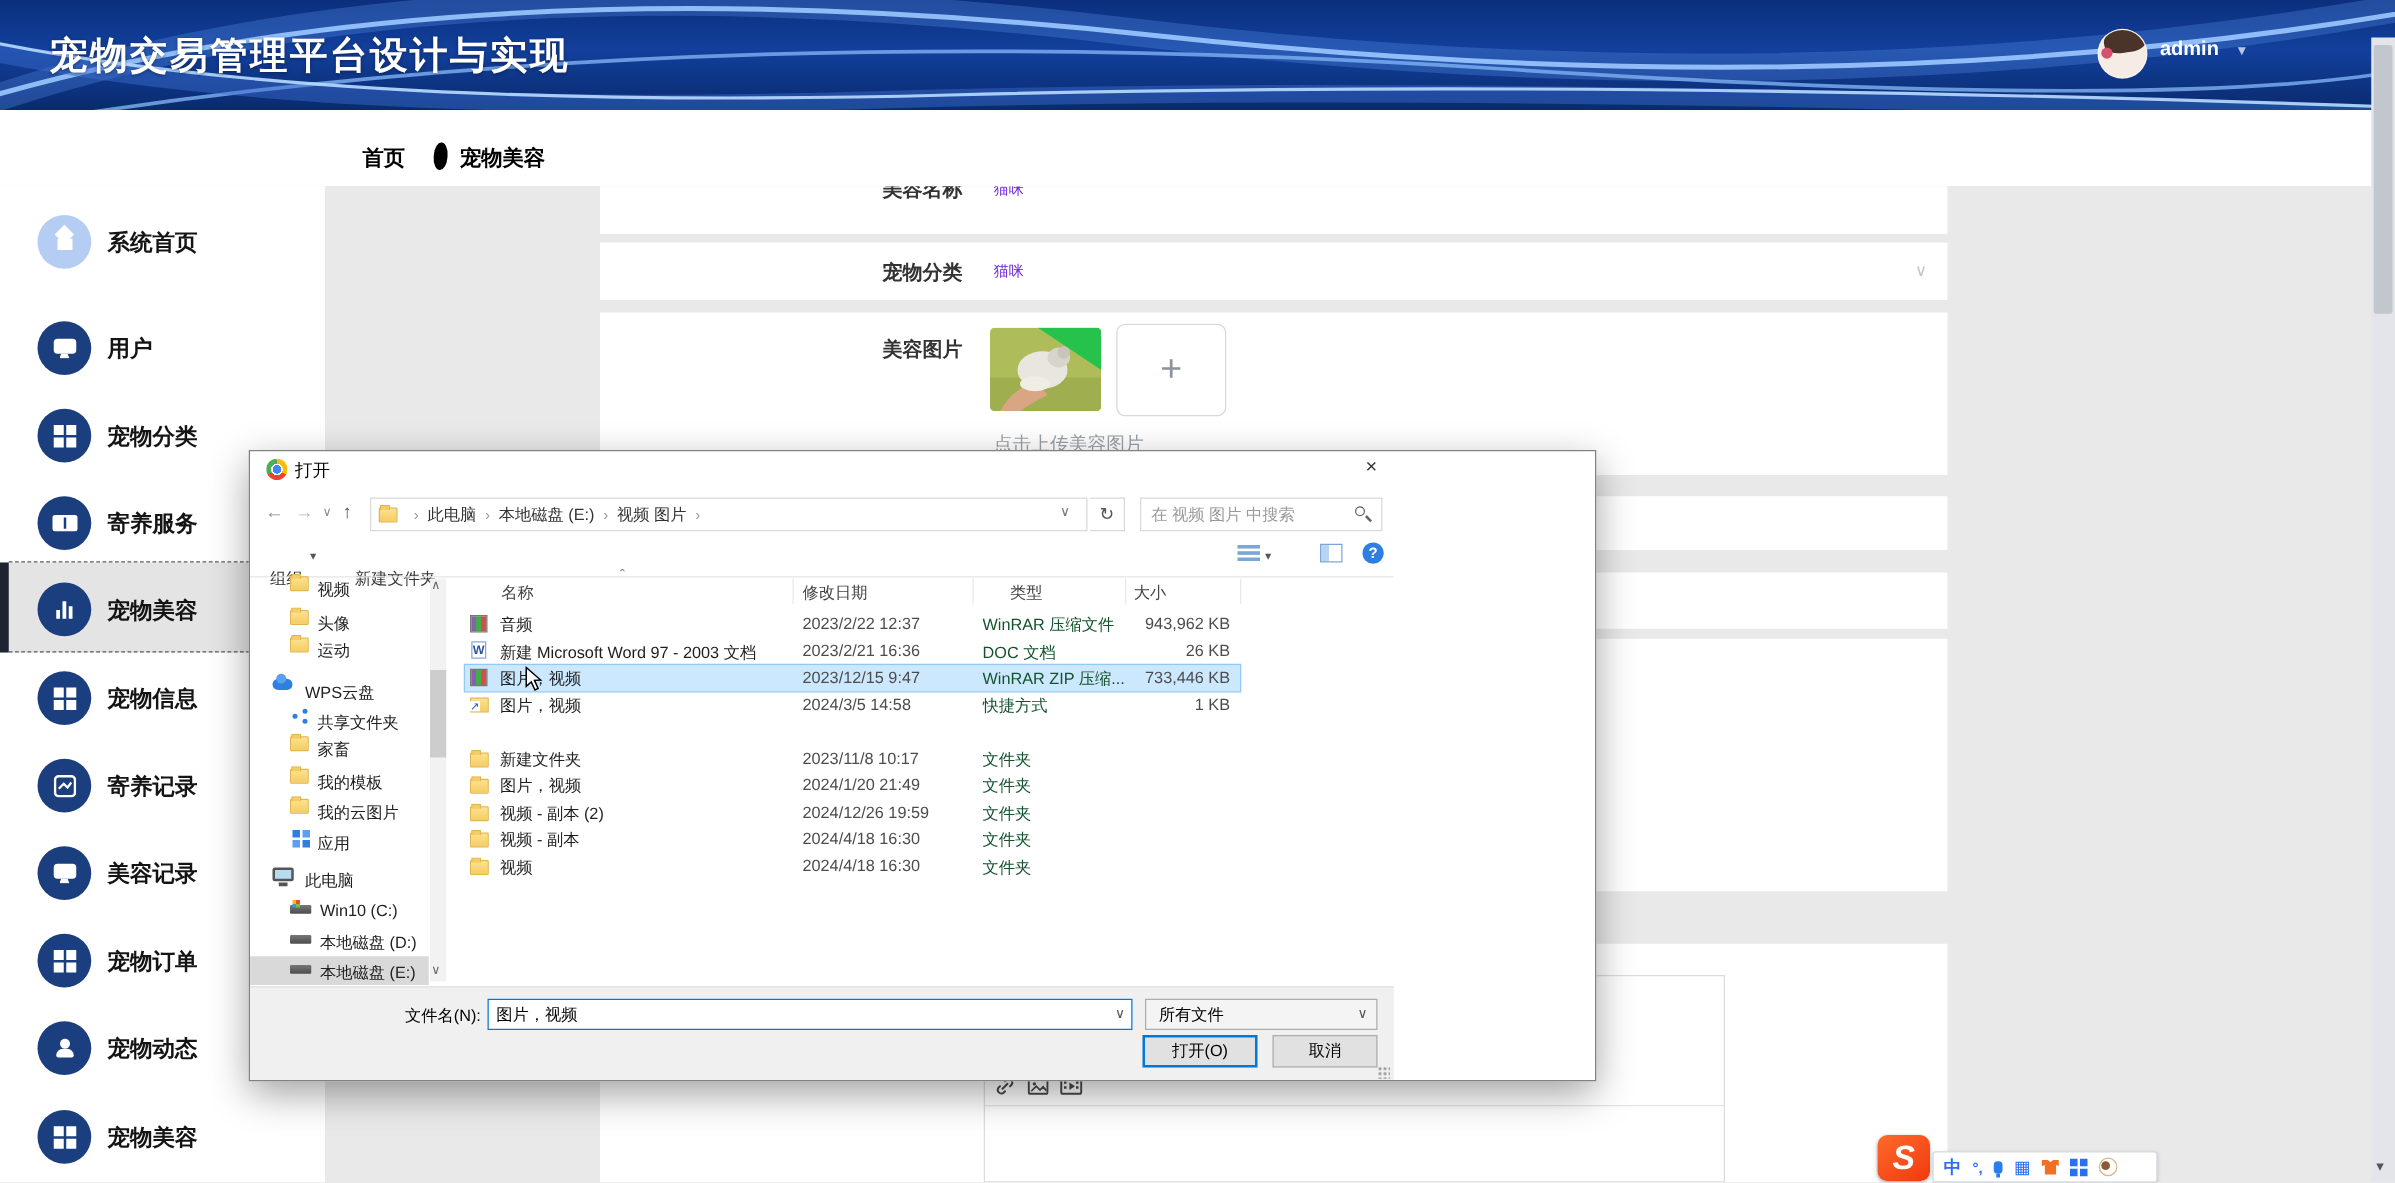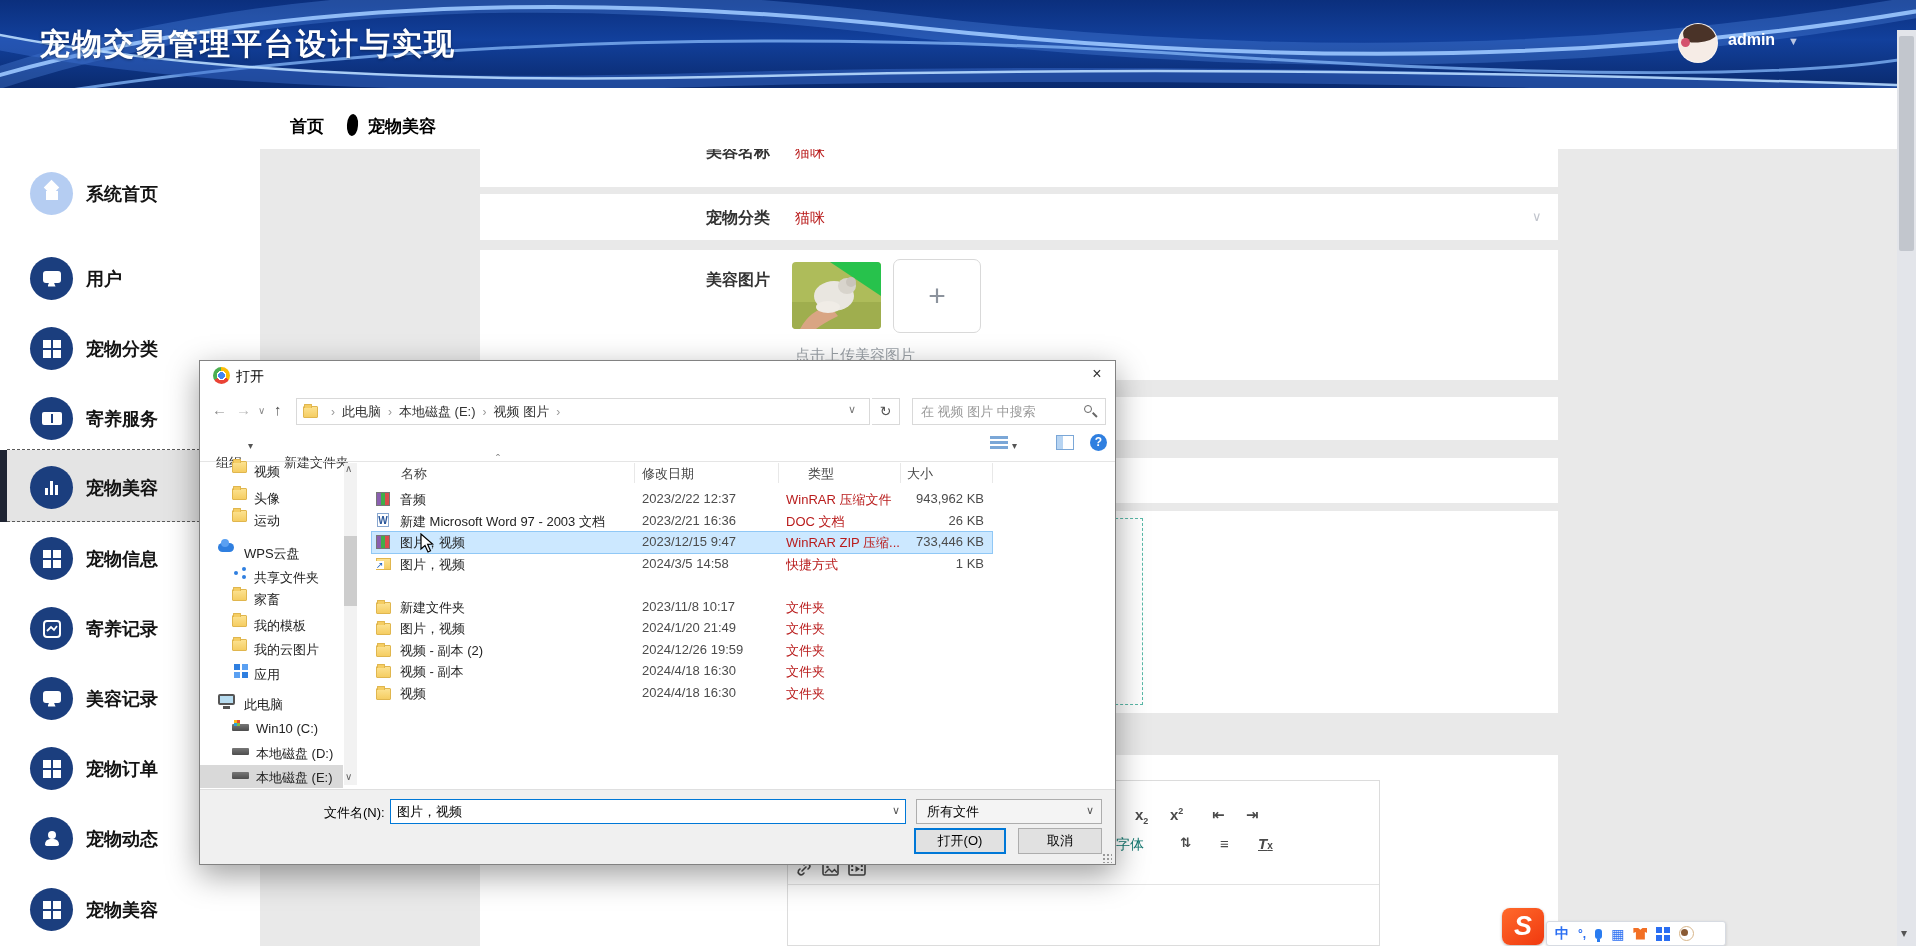--- a/index.html
+++ b/index.html
@@ -51,35 +51,35 @@
   .g-ticket:after { content:''; position:absolute; left:9px; top:2px; width:0; height:9px; border-left:2px dashed #1b3e7e; }
   .g-bars { display:flex; align-items:flex-end; gap:2px; height:14px; }
   .g-bars i { display:block; width:3px; background:#fff; }
   .g-user { position:relative; width:16px; height:15px; }
   .g-user:before { content:''; position:absolute; left:4px; top:0; width:8px; height:8px; border-radius:50%; background:#fff; }
   .g-user:after { content:''; position:absolute; left:1px; top:8px; width:14px; height:7px; border-radius:6px 6px 2px 2px; background:#fff; }
 
   
   .form-row { left:480px; width:1078px; background:#fff; overflow:hidden; }
   .f-label { position:absolute; font-size:16px; font-weight:bold; color:#333; }
-  .f-value { position:absolute; font-size:15px; color:#b91c1c; }
+  .f-value { position:absolute; font-size:12px; color:#6d28d9; }
   .f-caret { position:absolute; color:#c0c4cc; font-size:13px; }
   .thumb-cat { left:792px; top:262px; width:89px; height:67px; border-radius:4px; overflow:hidden; }
   .upload-btn { left:893px; top:259px; width:88px; height:74px; border:1px solid #d9d9d9; border-radius:7px; background:#fff; color:#8c939d; font-size:30px; font-weight:200; display:flex; align-items:center; justify-content:center; }
   .upload-hint { left:795px; top:346px; font-size:15px; color:#9aa0a6; }
   .dropzone { left:782px; top:518px; width:361px; height:187px; border:1px dashed #59b9a8; }
 
   
   #editor-box { left:787px; top:780px; width:593px; height:166px; background:#fff; border:1px solid #dcdcdc; }
   #editor-divider { left:788px; top:884px; width:591px; border-top:1px solid #e3e3e3; }
   .ed-ico { position:absolute; color:#4a4a4a; font-size:15px; font-weight:bold; }
   .ed-txt { position:absolute; color:#0f766e; font-size:14px; }
 
   
-  #dialog { left:199px; top:360px; width:917px; height:505px; background:#fff; border:1px solid #828282; box-shadow:0 10px 30px rgba(0,0,0,.38); }
+  #dialog { left:199px; top:360px; width:1078px; height:505px; background:#fff; border:1px solid #828282; box-shadow:0 10px 30px rgba(0,0,0,.38); }
   #dialog .rel { position:absolute; }
   .dlg-title { left:36px; top:7px; font-size:14px; color:#000; }
   .dlg-close { left:882px; top:4px; width:30px; height:22px; text-align:center; font-size:16px; color:#333; }
   .chrome-ico { left:13px; top:6px; width:17px; height:17px; border-radius:50%;
      background:radial-gradient(circle at 50% 50%, #4285f4 0 28%, #fff 29% 38%, transparent 39%),
                 conic-gradient(from 120deg, #ea4335 0 33%, #4caf50 0 66%, #fbbc05 0 100%); }
   .nav-arrow { position:absolute; font-size:15px; color:#8a8a8a; top:40px; }
   .addr-box { left:96px; top:37px; width:574px; height:27px; border:1px solid #d9d9d9; background:#fff; display:flex; align-items:center; font-size:13px; color:#333; }
   .addr-box .sep { color:#9a9a9a; margin:0 7px; font-size:12px; }
   .addr-caret { left:648px; top:42px; font-size:11px; color:#777; }
@@ -119,21 +119,21 @@
   .i-short { position:absolute; width:15px; height:12px; background:linear-gradient(#fce291,#f5cd62); border:1px solid #e0b64e; }
   .i-short:after { content:'↗'; position:absolute; left:-1px; top:2px; font-size:9px; color:#1b5fbe; background:#fff; line-height:8px; }
 
   
   .col-head { position:absolute; top:104px; font-size:13px; color:#444; }
   .col-div { position:absolute; top:102px; height:20px; border-left:1px solid #e8e8e8; }
   .file-row { position:absolute; left:172px; width:620px; height:21px; }
   .file-row.sel { background:#cce8ff; outline:1px solid #90c8f6; }
   .f-name { position:absolute; left:28px; top:2px; font-size:13px; color:#1e1e1e; white-space:nowrap; }
   .f-date { position:absolute; left:270px; top:2px; font-size:13px; color:#4c4c4c; white-space:nowrap; }
-  .f-type { position:absolute; left:414px; top:2px; width:118px; font-size:13px; color:#b91c1c; white-space:nowrap; overflow:hidden; }
+  .f-type { position:absolute; left:414px; top:2px; width:118px; font-size:13px; color:#14532d; white-space:nowrap; overflow:hidden; }
   .f-size { position:absolute; left:500px; top:2px; width:112px; font-size:13px; color:#4c4c4c; text-align:right; }
   .sort-caret { left:296px; top:92px; font-size:12px; color:#888; }
 
   
   .dlg-footer { left:0; top:428px; width:915px; height:75px; background:#f0f0f0; border-top:1px solid #dfdfdf; }
   .fn-label { left:124px; top:443px; font-size:13px; color:#000; }
   .fn-input { left:190px; top:438px; width:516px; height:25px; border:1px solid #0078d7; background:#fff; font-size:13px; color:#000; display:flex; align-items:center; padding-left:6px; }
   .fn-caret { left:692px; top:443px; font-size:11px; color:#555; }
   .ft-select { left:716px; top:438px; width:186px; height:25px; border:1px solid #adadad; background:#f4f4f4; font-size:13px; color:#000; display:flex; align-items:center; padding-left:10px; }
   .ft-caret { left:886px; top:443px; font-size:11px; color:#555; }

